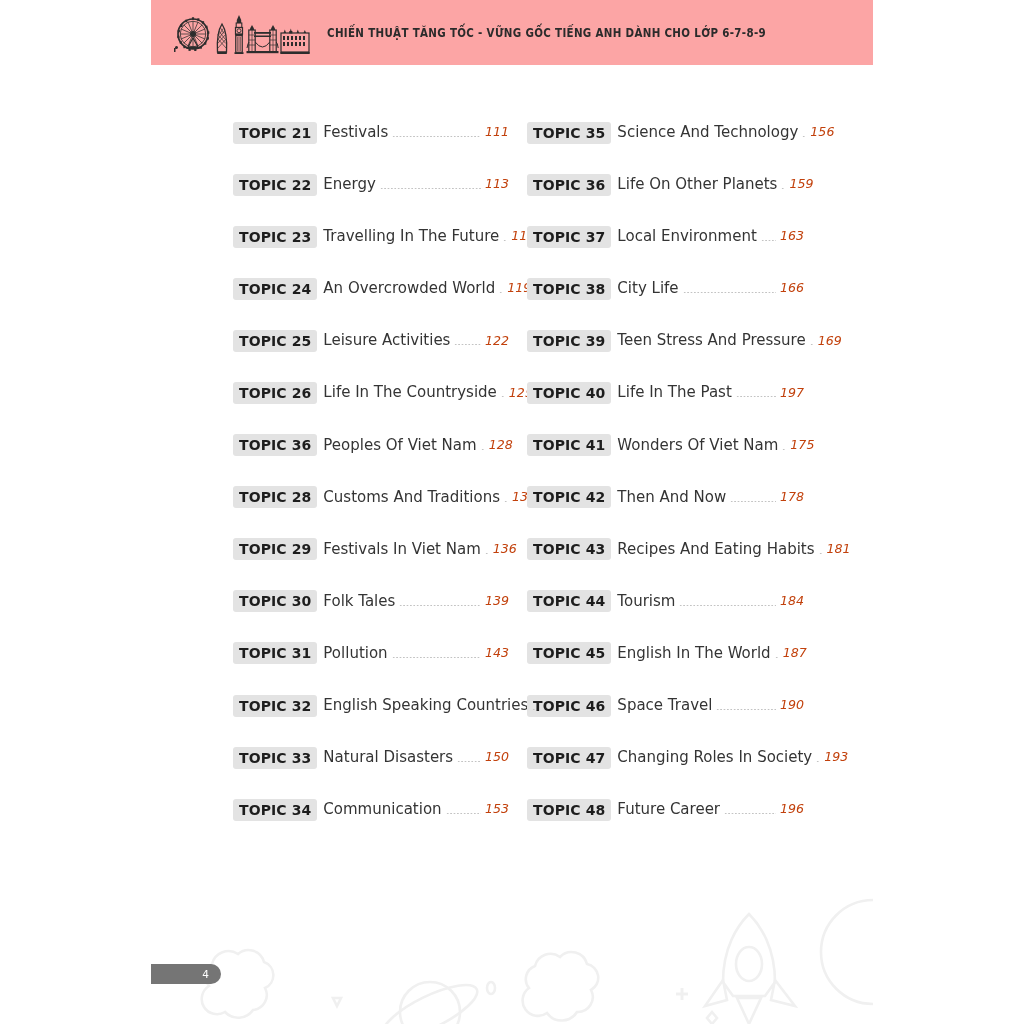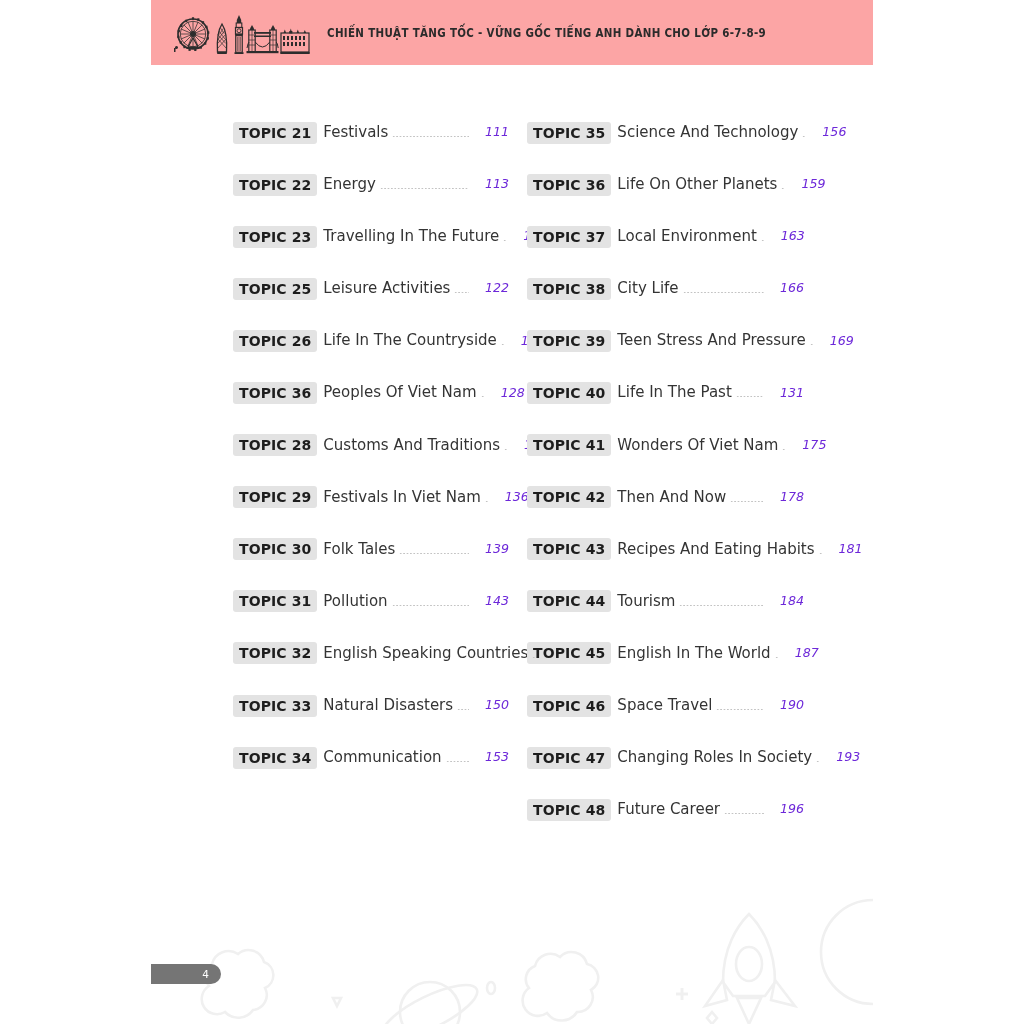--- a/index.html
+++ b/index.html
@@ -112,25 +112,24 @@
     height: 1px;
     background-image: radial-gradient(circle, #c3c3c3 0.6px, rgba(255,255,255,0) 0.7px);
     background-size: 3.4px 1px;
     background-repeat: repeat-x;
   }
 
   .page-num {
     flex: 0 0 auto;
     font-size: 12.6px;
     font-style: italic;
-    color: #6d28d9;
+    color: #c2410c;
     text-align: left;
     min-width: 22px;
     line-height: 1;
-    margin-left: 12px;
   }
 
   
   #footer-pill {
     position: absolute;
     left: 151px;
     top: 964px;
     width: 70px;
     height: 20px;
     background: #757575;
@@ -326,20 +325,26 @@
         <span class="leader"></span>
         <span class="page-num">113</span>
       </div>
       <div class="toc-entry">
         <span class="topic-badge">TOPIC 23</span>
         <span class="topic-title">Travelling In The Future</span>
         <span class="leader"></span>
         <span class="page-num">116</span>
       </div>
       <div class="toc-entry">
+        <span class="topic-badge">TOPIC 24</span>
+        <span class="topic-title">An Overcrowded World</span>
+        <span class="leader"></span>
+        <span class="page-num">119</span>
+      </div>
+      <div class="toc-entry">
         <span class="topic-badge">TOPIC 25</span>
         <span class="topic-title">Leisure Activities</span>
         <span class="leader"></span>
         <span class="page-num">122</span>
       </div>
       <div class="toc-entry">
         <span class="topic-badge">TOPIC 26</span>
         <span class="topic-title">Life In The Countryside</span>
         <span class="leader"></span>
         <span class="page-num">125</span>
@@ -422,21 +427,21 @@
       <div class="toc-entry">
         <span class="topic-badge">TOPIC 39</span>
         <span class="topic-title">Teen Stress And Pressure</span>
         <span class="leader"></span>
         <span class="page-num">169</span>
       </div>
       <div class="toc-entry">
         <span class="topic-badge">TOPIC 40</span>
         <span class="topic-title">Life In The Past</span>
         <span class="leader"></span>
-        <span class="page-num">131</span>
+        <span class="page-num">197</span>
       </div>
       <div class="toc-entry">
         <span class="topic-badge">TOPIC 41</span>
         <span class="topic-title">Wonders Of Viet Nam</span>
         <span class="leader"></span>
         <span class="page-num">175</span>
       </div>
       <div class="toc-entry">
         <span class="topic-badge">TOPIC 42</span>
         <span class="topic-title">Then And Now</span>

